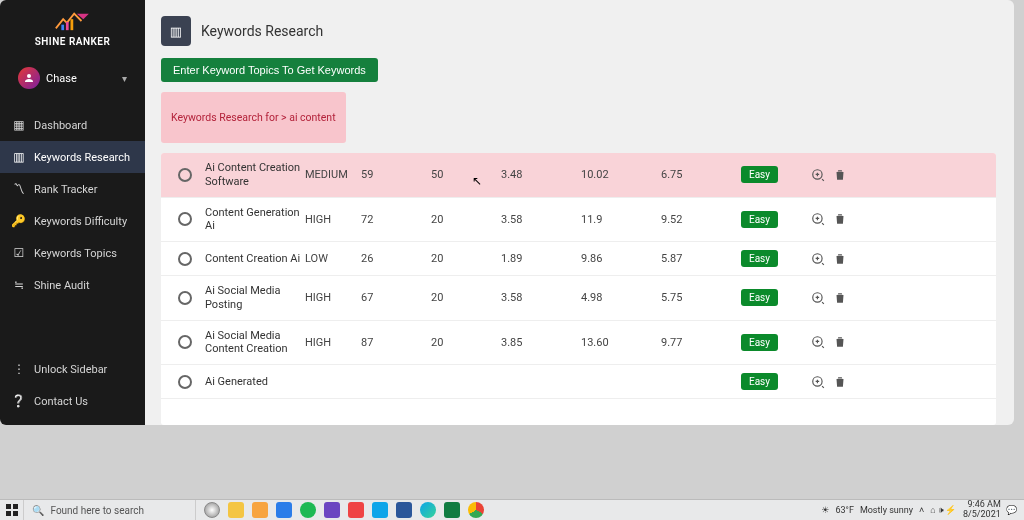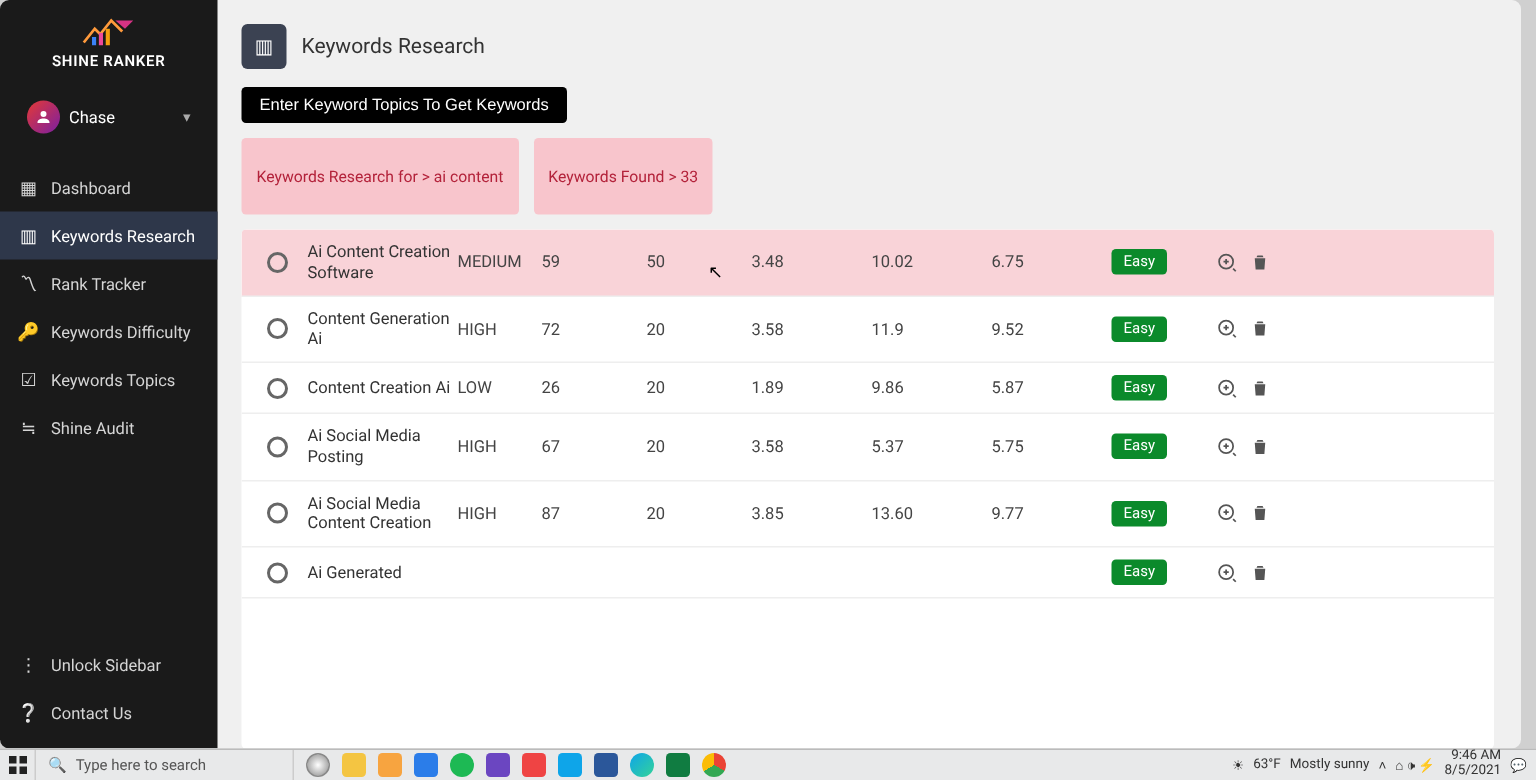--- a/index.html
+++ b/index.html
@@ -1,17 +1,17 @@
 <!DOCTYPE html>
 <html><head>
 <meta charset="utf-8">
 <style>
   * { box-sizing: border-box; margin: 0; padding: 0; }
   body { font-family: -apple-system, BlinkMacSystemFont, "Segoe UI", Roboto, Arial, sans-serif; background: #d0d0d0; width: 1024px; height: 520px; overflow: hidden; position: relative; }
-  .app { width: 1014px; height: 499px; display: flex; background: #f0f0f0; border-radius: 6px; overflow: hidden; position: relative; }
+  .app { width: 1014px; height: 425px; display: flex; background: #f0f0f0; border-radius: 6px; overflow: hidden; position: relative; }
   .sidebar { width: 145px; background: #1a1a1a; color: #fff; display: flex; flex-direction: column; font-size: 11px; }
   .logo-area { text-align: center; padding: 10px 5px 6px; }
   .logo { height: 22px; display:flex; align-items:center; justify-content:center;}
   .logo svg { height:22px;}
   .brand { font-size: 10px; letter-spacing: 0.5px; margin-top: 4px; font-weight: 600; }
   .user-area { display:flex; align-items:center; padding: 14px 18px; gap:6px; cursor:pointer;}
   .avatar { width:22px; height:22px; border-radius:50%; background:linear-gradient(135deg,#e53935,#7b1fa2); display:flex; align-items:center; justify-content:center;}
   .avatar svg{width:12px;height:12px;fill:#fff;}
   .user-name { flex:1; font-size:11px; }
   .chev { font-size:10px; color:#aaa;}
@@ -19,21 +19,21 @@
   .nav-item { display:flex; align-items:center; gap:8px; padding:9px 12px; font-size:11px; color:#d5d5d5; cursor:pointer;}
   .nav-item.active { background:#2e374a; color:#fff;}
   .nav-item .ic { width:14px; height:14px; display:flex; align-items:center; justify-content:center; font-size:12px;}
   .spacer { flex:1;}
   .bottom-nav { padding-bottom:8px;}
   .main { flex:1; padding:10px 12px 0 16px; overflow:hidden; display:flex; flex-direction:column; position:relative;}
   .page-head { display:flex; align-items:center; gap:10px; padding:6px 0 4px;}
   .head-icon { width:30px; height:30px; background:#3b4252; border-radius:4px; display:flex; align-items:center; justify-content:center; color:#fff; font-size:13px;}
   .page-title { font-size:14px; color:#333;}
   .btn-row { display:flex; gap:10px; margin-top:8px;}
-  .btn { background:#000000; color:#fff; border:none; padding:6px 12px; font-size:11px; border-radius:3px; cursor:pointer;}
+  .btn { background:#15803d; color:#fff; border:none; padding:6px 12px; font-size:11px; border-radius:3px; cursor:pointer;}
   .chip-row { display:flex; gap:10px; margin-top:10px;}
   .chip { background:#f8c5cc; color:#b3223a; font-size:10.5px; padding:19px 10px; border-radius:3px;}
   .table-area { margin-top:10px; flex:1; overflow-y:auto; background:#fff; border-radius:3px; margin-right:6px;}
   .table-area::-webkit-scrollbar{width:8px;}
   .table-area::-webkit-scrollbar-thumb{background:#1c5fc5;border-radius:4px;}
   .row { display:grid; grid-template-columns:40px 100px 56px 70px 70px 80px 80px 80px 70px 80px; align-items:center; padding:8px 4px; font-size:11px; color:#444; border-bottom:1px solid #eee;}
   .row.sel { background:#f9d3d8;}
   .row .radio { display:flex; justify-content:center;}
   .radio-circle{ width:14px; height:14px; border:2px solid #666; border-radius:50%; cursor:pointer;}
   .row .kw { font-size:11px; line-height:1.25; color:#333; text-transform:capitalize;}
@@ -119,21 +119,20 @@
   <div class="main">
     <div class="page-head">
       <div class="head-icon">▥</div>
       <div class="page-title">Keywords Research</div>
     </div>
     <div class="btn-row">
       <button class="btn">Enter Keyword Topics To Get Keywords</button>
     </div>
     <div class="chip-row">
       <div class="chip">Keywords Research for &gt; ai content</div>
-      <div class="chip">Keywords Found &gt; 33</div>
     </div>
 
     <div class="table-area" id="table-area">
         <div class="row sel">
           <div class="radio">
             <div class="radio-circle"></div>
           </div>
           <div class="kw">Ai Content Creation Software</div>
           <div>MEDIUM</div>
           <div>59</div>
@@ -201,21 +200,21 @@
         </div>
         <div class="row">
           <div class="radio">
             <div class="radio-circle"></div>
           </div>
           <div class="kw">Ai Social Media Posting</div>
           <div>HIGH</div>
           <div>67</div>
           <div>20</div>
           <div>3.58</div>
-          <div>5.37</div>
+          <div>4.98</div>
           <div>5.75</div>
           <div><span class="badge-easy">Easy</span></div>
           <div class="actions">
             <svg class="act" viewBox="0 0 24 24" fill="none" stroke="currentColor" stroke-width="2">
               <circle cx="11" cy="11" r="8"></circle>
               <path d="M11 8v6M8 11h6"></path>
               <path d="M19 19l3 3" stroke-width="2"></path>
             </svg>
             <svg class="act" viewBox="0 0 24 24" fill="currentColor">
               <path d="M6 7h12l-1 13H7L6 7zm3-3h6l1 2H8l1-2z"></path>
@@ -278,21 +277,21 @@
     <div class="tb-start">
         <svg width="12" height="12" viewBox="0 0 12 12">
           <rect x="0" y="0" width="5" height="5" fill="#222"></rect>
           <rect x="7" y="0" width="5" height="5" fill="#222"></rect>
           <rect x="0" y="7" width="5" height="5" fill="#222"></rect>
           <rect x="7" y="7" width="5" height="5" fill="#222"></rect>
         </svg>
       </div>
     <div class="tb-search">
         <span>🔍</span>
-        <span>Type here to search</span>
+        <span>Found here to search</span>
       </div>
     <div class="tb-icons">
       <span style="background:radial-gradient(#fff,#888);border:1px solid #888;border-radius:50%"></span>
       <span style="background:#f4c542"></span>
       <span style="background:#f7a440"></span>
       <span style="background:#2b7de9"></span>
       <span style="background:#1db954;border-radius:50%"></span>
       <span style="background:#6b46c1"></span>
       <span style="background:#ef4444"></span>
       <span style="background:#0ea5e9"></span>

